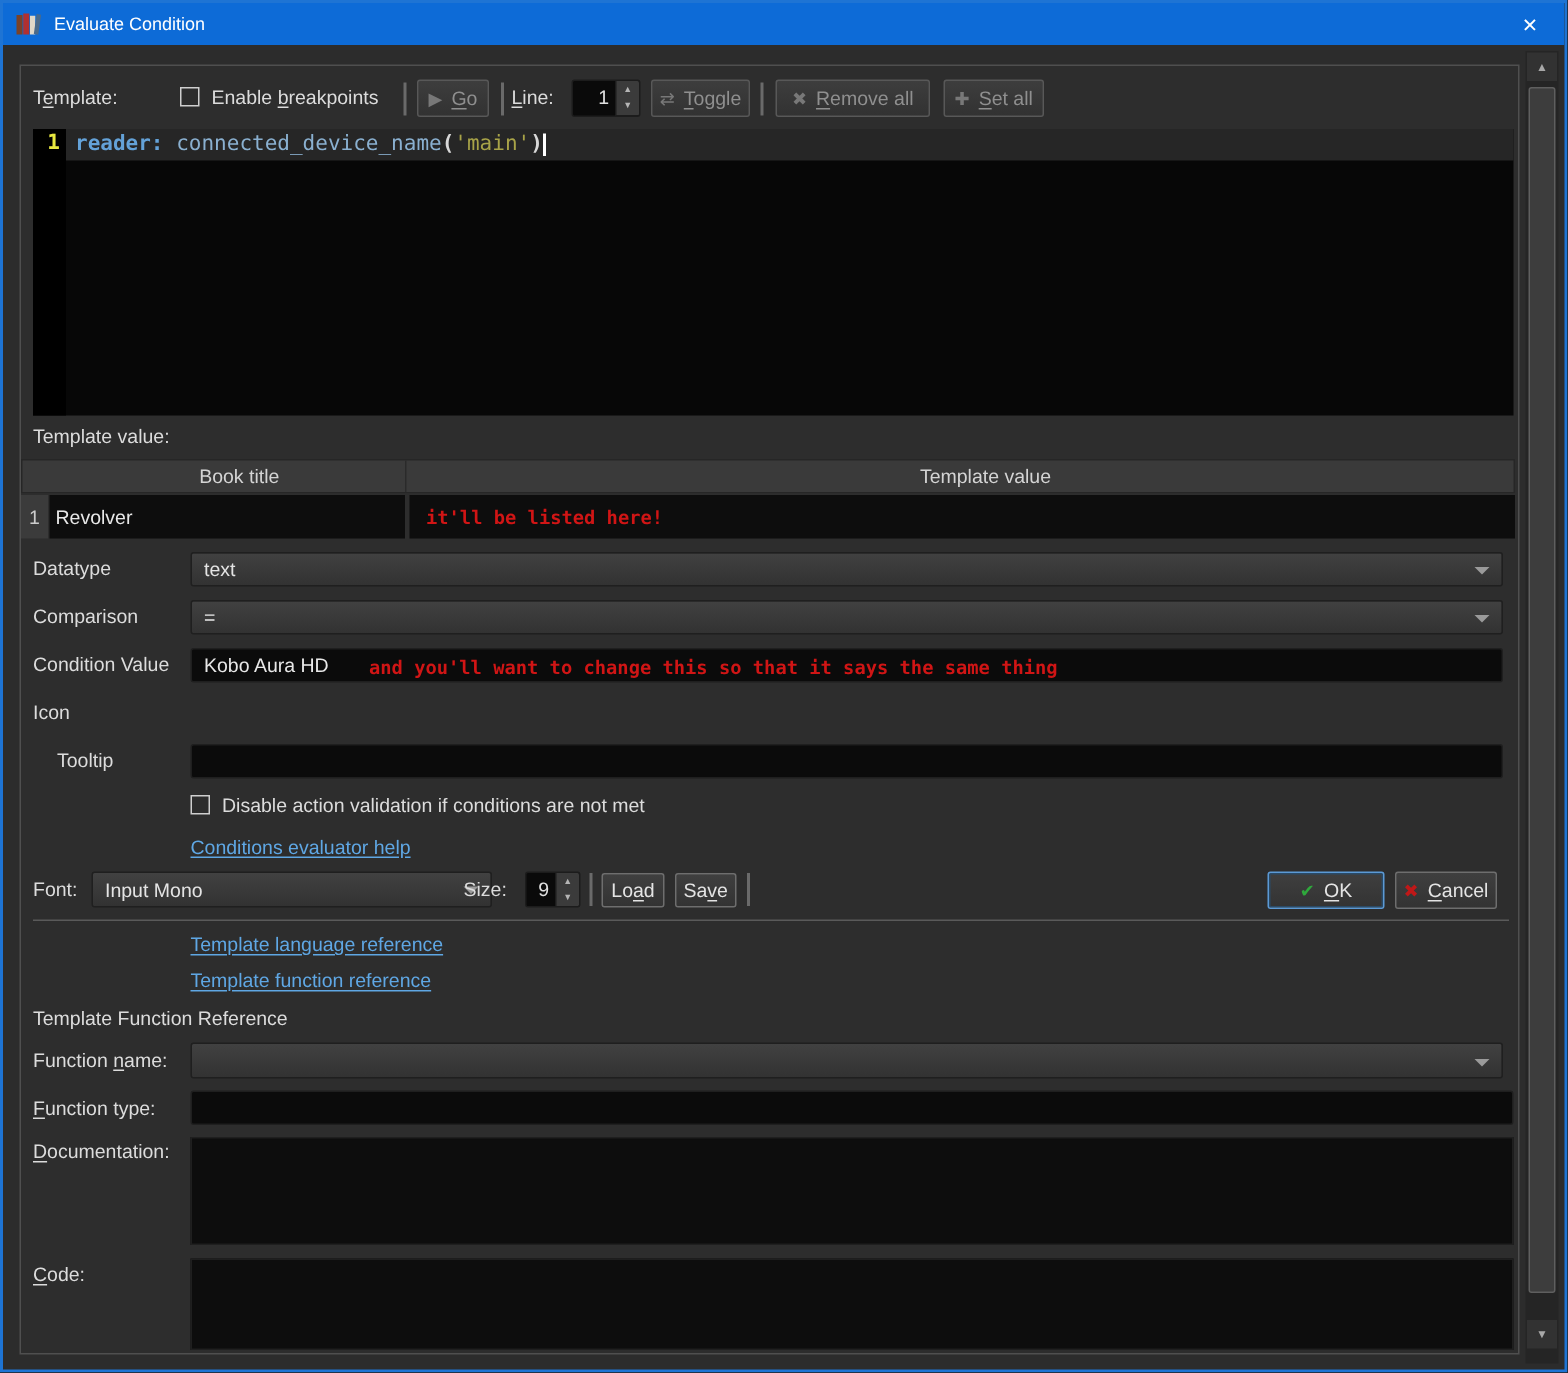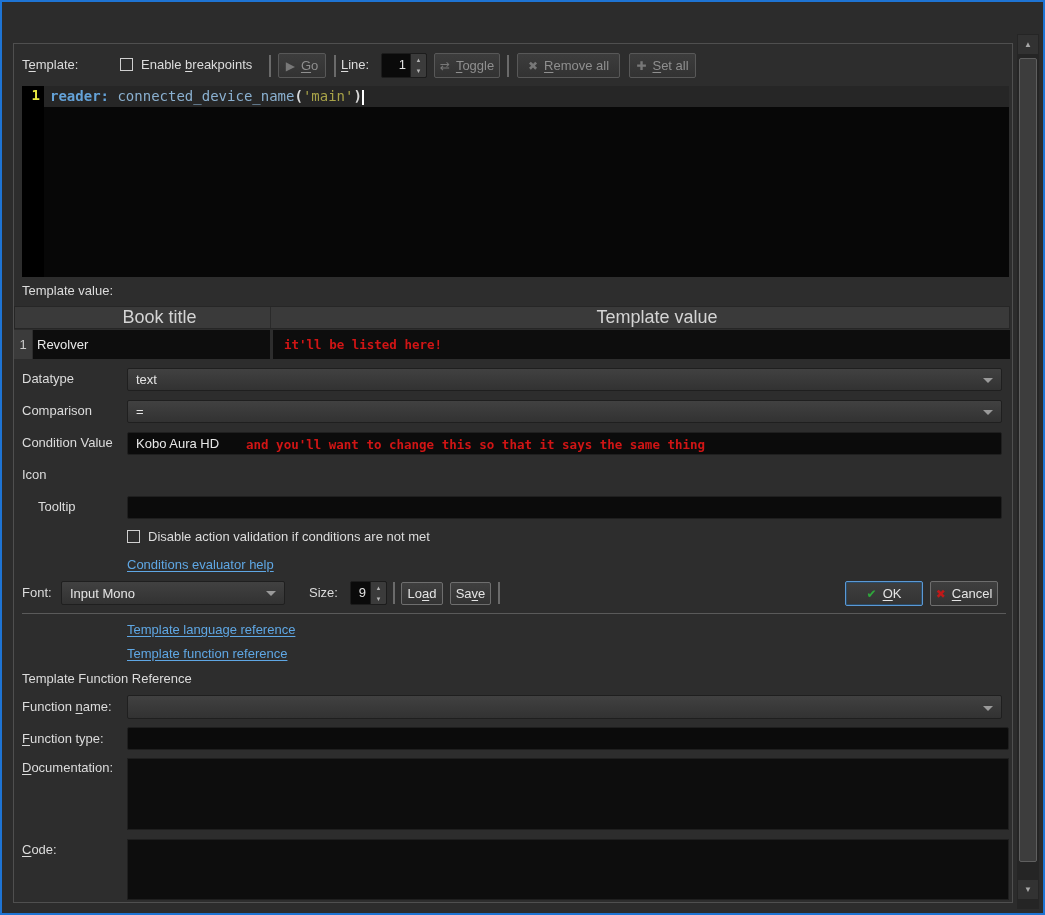--- a/index.html
+++ b/index.html
@@ -67,21 +67,21 @@
   .tok-id { color:#8ab0d0; }
   .tok-paren { color:#d8d8d8; font-weight:bold; }
   .tok-str { color:#a8a348; }
   .caret { display:inline-block; width:2px; height:15px; background:#ffffff; vertical-align:middle; }
 
   
   .tv-table { position:absolute; left:12px; top:304px; width:996px; }
   .tv-header { display:flex; height:23px; background:#3a3a3a; border:1px solid #262626; }
   .tv-header .h1 { width:256px; border-right:1px solid #2a2a2a; }
   .tv-header .h2 { flex:1; }
-  .tv-header div { display:flex; align-items:center; justify-content:center; color:#d4d4d4; font-size:18px;padding-left:34px; }
+  .tv-header div { display:flex; align-items:center; justify-content:center; color:#d4d4d4; font-size:13px;padding-left:34px; }
   .tv-row { display:flex; height:29px; margin-top:1px; }
   .tv-rownum { width:18px; background:#3b3b3b; color:#cccccc; font-size:13px; display:flex; align-items:center; justify-content:center; }
   .tv-cell-title { width:237px; margin-left:1px; background:#0d0d0d; color:#e8e8e8; font-size:13px; display:flex; align-items:center; padding-left:4px; }
   .tv-cell-value { flex:1; margin-left:3px; background:#0d0d0d; display:flex; align-items:center; padding-left:11px; }
   .annotation { font-family:"DejaVu Sans Mono", monospace; font-weight:bold; font-size:12.5px; color:#d01515; white-space:nowrap; }
 
   
   .combo {
     position:absolute; height:23px; background:linear-gradient(#414141,#323232);
     border:1px solid #1f1f1f; border-radius:2px;
@@ -127,20 +127,32 @@
   .sb-thumb {
     position:absolute; left:2px; width:18px; top:24px; height:804px;
     background:#3d3d3d; border:1px solid #5f5f5f; border-radius:2px;
   }
 </style>
 </head>
 <body>
 
 <div class="window">
 
+  <div class="titlebar">
+    <svg width="18" height="16" viewBox="0 0 18 16">
+      <rect x="1" y="2" width="4" height="13" fill="#7a4228"></rect>
+      <rect x="5.5" y="1" width="4" height="14" fill="#b03030"></rect>
+      <rect x="10" y="2.5" width="3.5" height="12.5" fill="#e0d8c8"></rect>
+      <rect x="13.5" y="1.5" width="3" height="13.5" fill="#4a6a8a" transform="rotate(8 15 8)"></rect>
+    </svg>
+    <span class="title">Evaluate Condition</span>
+    <div class="close-btn">
+      <span>✕</span>
+    </div>
+  </div>
 
   <div class="frame"></div>
 
   <span class="label abs" style="left:20px; top:55px;">T<u>e</u>mplate:</span>
   <span class="checkbox abs" style="left:118px; top:56px;"></span>
   <span class="label abs" style="left:139px; top:55px;">Enable <u>b</u>reakpoints</span>
   <div class="sep abs" style="left:267px; top:53px;"></div>
 
   <div class="tbtn abs" style="left:276px; top:51px; width:48px;">
     <span class="bicon">▶</span>
@@ -218,21 +230,21 @@
   <div class="dark-input" style="left:125px; top:494px; width:875px;">
     <span></span>
   </div>
 
   <span class="checkbox abs" style="left:125px; top:528px;"></span>
   <span class="label abs" style="left:146px; top:527px;">Disable action validation if conditions are not met</span>
 
   <a class="link abs" style="left:125px; top:555px;">Conditions evaluator help</a>
 
   <span class="label abs" style="left:20px; top:583px;">Font:</span>
-  <div class="combo" style="left:59px; top:579px; width:224px; height:24px;">
+  <div class="combo" style="left:59px; top:579px; width:267px; height:24px;">
     <span>Input Mono</span>
     <span class="arrow"></span>
   </div>
   <span class="label abs" style="left:307px; top:583px;">Size:</span>
   <div class="spin abs" style="left:348px; top:579px; width:37px; height:24px;">
     <span class="val">9</span>
     <span class="arrows">
       <div>▲</div>
       <div>▼</div>
     </span>

